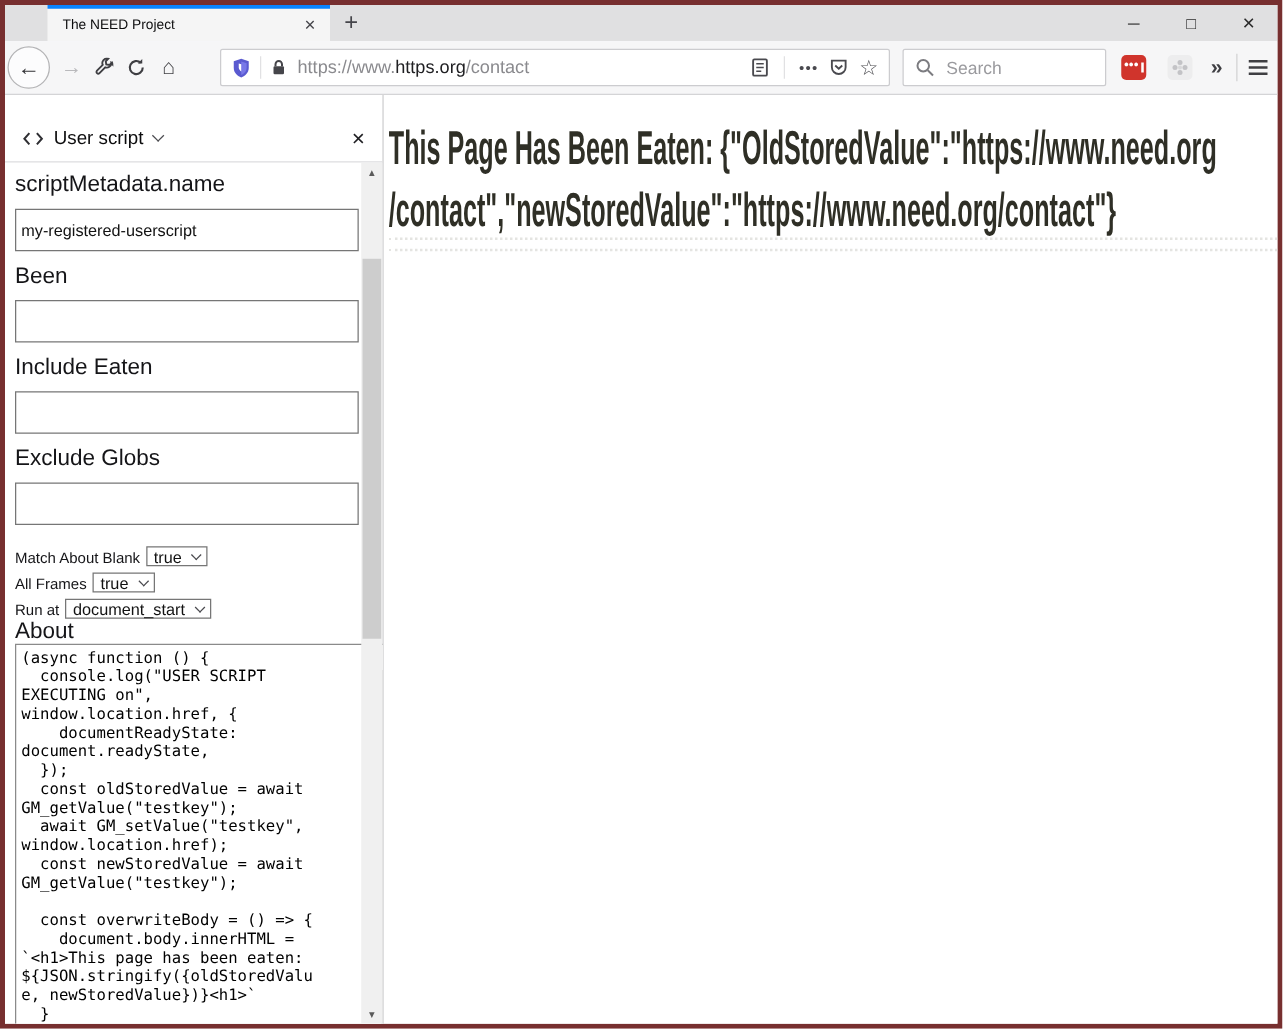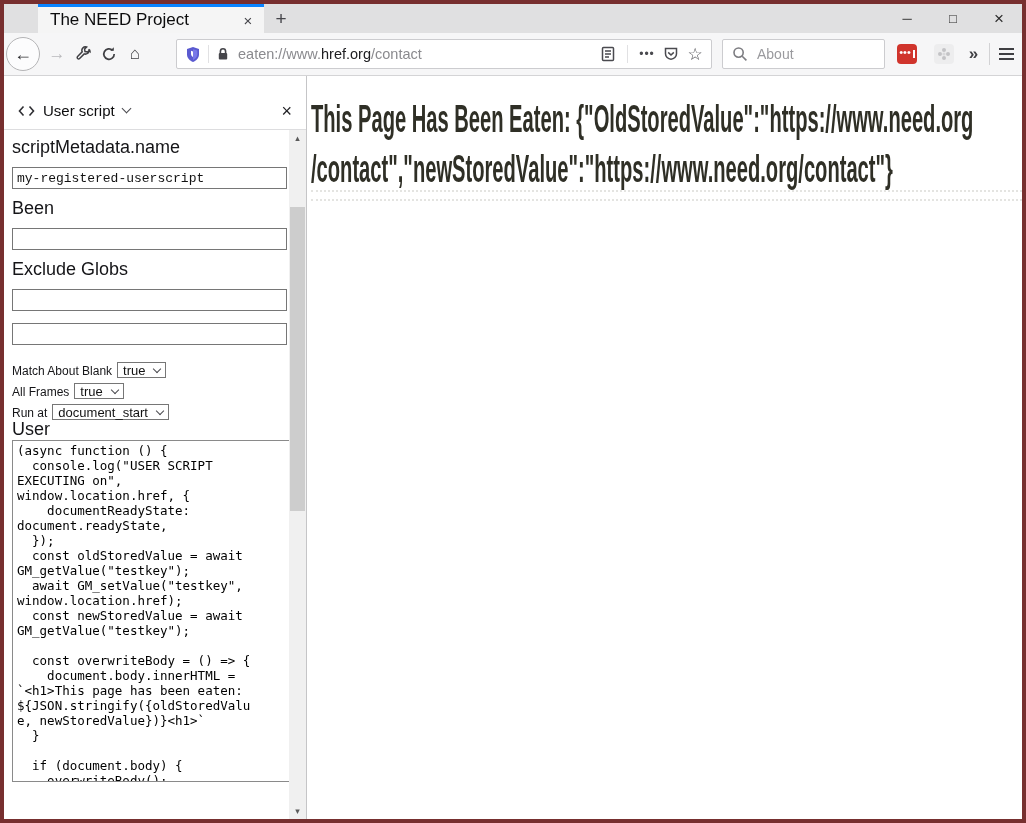--- a/index.html
+++ b/index.html
@@ -4,21 +4,21 @@
 <style>
   html,body{margin:0;padding:0;background:#fff;}
   .window{box-sizing:border-box;width:1026px;height:823px;border:4px solid #772f2f;
     display:flex;flex-direction:column;background:#fff;
     font-family:"Liberation Sans",sans-serif;overflow:hidden;}
   
   .tabstrip{height:29px;flex:none;background:#e0e0e1;display:flex;align-items:stretch;}
   .drag-space{width:34px;flex:none;}
   .tab{width:226px;flex:none;background:#f5f5f5;border-top:3px solid #0a84ff;
     display:flex;align-items:center;padding:0 6px 0 12px;box-sizing:border-box;}
-  .tab-title{flex:1;font-size:17px;color:#0c0c0d;white-space:nowrap;overflow:hidden;}
+  .tab-title{flex:1;font-size:11px;color:#0c0c0d;white-space:nowrap;overflow:hidden;}
   .tab-close{width:20px;height:20px;display:flex;align-items:center;justify-content:center;
     font-size:15px;color:#45454a;}
   .newtab{width:34px;display:flex;align-items:center;justify-content:center;
     font-size:19px;color:#45454a;font-weight:300;}
   .titlebar-spacer{flex:1;}
   .win-btn{width:46px;display:flex;align-items:center;justify-content:center;
     font-size:13px;color:#2b2b2b;}
   .win-btn.close{font-size:17px;}
   
   .navbar{height:42px;flex:none;background:#f6f6f7;border-bottom:1px solid #d4d4d6;
@@ -61,22 +61,22 @@
     display:flex;flex-direction:column;min-height:0;}
   .sb-header{height:54px;flex:none;border-bottom:1px solid #dddddf;display:flex;
     align-items:center;padding:16px 14px 0 14px;box-sizing:border-box;gap:8px;}
   .sb-title{font-size:15px;color:#0c0c0d;}
   .chev{width:6px;height:6px;border-right:1.6px solid #4a4a4f;border-bottom:1.6px solid #4a4a4f;
     transform:rotate(45deg);margin-top:-4px;}
   .sb-close{margin-left:auto;font-size:18px;color:#1f1f23;line-height:1;}
   .sb-body{flex:1;position:relative;padding:10px 19px 0 8px;box-sizing:border-box;
     overflow:hidden;min-height:0;}
   .field-label{font-size:18px;color:#151518;line-height:15px;margin-bottom:3px;}
-  .text-input{display:block;width:100%;height:22px;box-sizing:border-box;border:1px solid #767676;
-    background:#fff;font-family:Liberation Mono, monospace;font-size:13px;color:#121212;
+  .text-input{display:block;width:100%;height:34px;box-sizing:border-box;border:1px solid #767676;
+    background:#fff;font-family:Liberation Sans, sans-serif;font-size:13px;color:#121212;
     padding:1px 4px;margin:12px 0 12px 0;border-radius:0;outline:none;}
   .sel-row{height:21px;display:flex;align-items:flex-end;gap:5px;font-size:12px;color:#151518;}
   .fake-select{height:16px;border:1px solid #767676;background:#fff;display:inline-flex;
     align-items:center;padding:0 5px;font-size:13px;color:#121212;gap:9px;box-sizing:border-box;}
   .fake-select .chev{margin-top:-2px;width:5px;height:5px;}
   .code-label{margin-top:2px;}
   .code-box{position:relative;width:310px;height:342px;border:1px solid #8a8a8a;background:#fff;
     box-sizing:border-box;margin-top:3px;}
   .code-text{position:absolute;top:2px;left:4px;right:20px;bottom:0;overflow:hidden;
     font-family:"DejaVu Sans Mono","Liberation Mono",monospace;font-size:12.5px;
@@ -147,21 +147,21 @@
             <path d="M8 5.4l-2-0.7v3c0 1.7 1 2.7 2 3.4z" fill="#fff"></path>
           </svg>
       </span>
       <span class="v-divider"></span>
       <span>
         <svg width="14" height="15" viewBox="0 0 14 15">
             <path d="M4.4 6V4.4a2.6 2.6 0 0 1 5.2 0V6" fill="none" stroke="#45454a" stroke-width="1.6"></path>
             <rect x="2.8" y="6" width="8.4" height="6.4" rx="1" fill="#45454a"></rect>
           </svg>
       </span>
-      <span class="url-text"><span>eaten://www.</span><span class="url-domain">href.org</span><span>/contact</span></span>
+      <span class="url-text"><span>https://www.</span><span class="url-domain">https.org</span><span>/contact</span></span>
       <span class="small-btn">
         <svg width="14" height="16" viewBox="0 0 14 16">
             <rect x="1.5" y="1.5" width="11" height="13" rx="1" fill="none" stroke="#4a4a4f" stroke-width="1.5"></rect>
             <path d="M4 5h6M4 8h6M4 11h4" stroke="#4a4a4f" stroke-width="1.3"></path>
           </svg>
       </span>
       <span class="v-divider"></span>
       <span class="small-btn dots-btn">•••</span>
       <span class="small-btn">
         <svg width="16" height="16" viewBox="0 0 16 16">
@@ -172,21 +172,21 @@
       <span class="small-btn star-btn">☆</span>
     </div>
 
     <div class="searchbar">
       <span>
         <svg width="16" height="16" viewBox="0 0 16 16">
             <circle cx="6.6" cy="6.6" r="4.6" fill="none" stroke="#7c7c80" stroke-width="1.6"></circle>
             <path d="M10.2 10.2 14.4 14.4" stroke="#7c7c80" stroke-width="1.6"></path>
           </svg>
       </span>
-      <span class="search-placeholder">About</span>
+      <span class="search-placeholder">Search</span>
     </div>
 
     <div class="ext-red">
       <span class="d">•••</span>
         <span class="bar"></span>
     </div>
     <div class="ext-gray">
       <svg width="14" height="14" viewBox="0 0 14 14">
           <g fill="#c3c3c6">
             <circle cx="7" cy="3" r="2"></circle>
@@ -221,23 +221,24 @@
       </div>
 
       <div class="sb-body">
         <div class="field-label">scriptMetadata.name</div>
         <input class="text-input" type="text" value="my-registered-userscript" style="">
 
         <div class="field-label">Been</div>
 
         <input class="text-input" type="text" value="" style="">
 
+        <div class="field-label">Include Eaten</div>
+        <input class="text-input" type="text" value="" style="">
+
         <div class="field-label">Exclude Globs</div>
-        <input class="text-input" type="text" value="" style="">
-
         <input class="text-input" type="text" value="" style="">
 
         <div class="sel-row">
           <span>Match About Blank</span>
           <span class="fake-select">
             <span>true</span>
             <span class="chev"></span>
           </span>
         </div>
         <div class="sel-row">
@@ -248,21 +249,21 @@
           </span>
         </div>
         <div class="sel-row">
           <span>Run at</span>
           <span class="fake-select">
             <span>document_start</span>
             <span class="chev"></span>
           </span>
         </div>
 
-        <div class="field-label code-label">User</div>
+        <div class="field-label code-label">About</div>
         <div class="code-box">
           <div class="code-text">(async function () {
   console.log("USER SCRIPT
 EXECUTING on",
 window.location.href, {
     documentReadyState:
 document.readyState,
   });
   const oldStoredValue = await
 GM_getValue("testkey");

